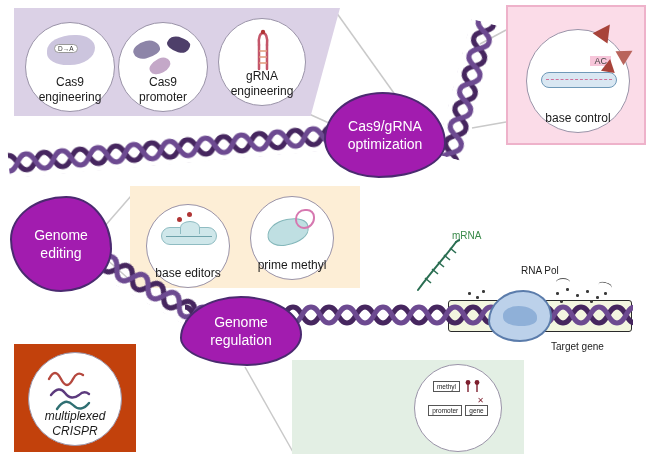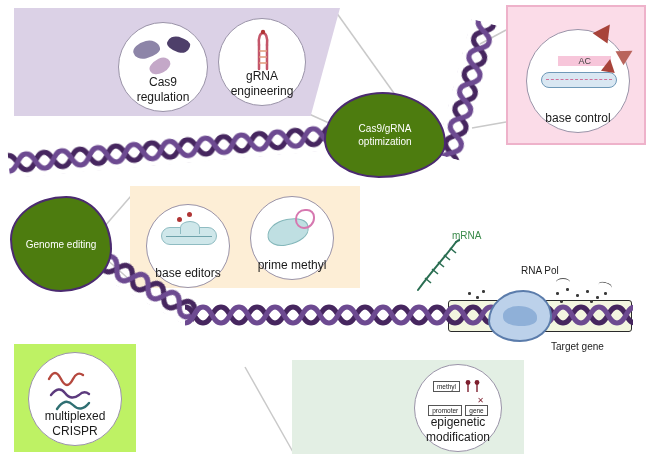--- a/index.html
+++ b/index.html
@@ -5,33 +5,33 @@
   * { margin:0; padding:0; box-sizing:border-box; }
   html,body { background:#ffffff; font-family:"Liberation Sans", sans-serif; }
   .canvas { position:relative; width:650px; height:458px; background:#ffffff; overflow:hidden; }
 
   
   .panel { position:absolute; z-index:1; }
   .panel-opt   { left:14px;  top:8px;   width:326px; height:108px; background:#dbd1e6;
                  clip-path:polygon(0 0, 100% 0, 91% 100%, 0 100%); }
   .panel-risk  { left:506px; top:5px;   width:140px; height:140px; background:#fbdce8; border:2px solid #eeb2ca; }
   .panel-edit  { left:130px; top:186px; width:230px; height:102px; background:#fdeed6; }
-  .panel-multi { left:14px;  top:344px; width:122px; height:108px; background:#bef264; }
+  .panel-multi { left:14px;  top:344px; width:122px; height:108px; background:#c2410c;font-style:italic; }
   .panel-reg   { left:292px; top:360px; width:232px; height:94px;  background:#e3efe4; }
 
   
   .circle { position:absolute; background:#ffffff; border:1.5px solid #9a93a8; border-radius:50%;
             display:flex; flex-direction:column; align-items:center; justify-content:flex-end;
             text-align:center; z-index:2; }
   .clabel { font-size:12px; color:#1a1a1a; line-height:1.2; margin-bottom:7px; width:84%; }
 
   
-  .blob { position:absolute; background:#4d7c0f; border:2.5px solid #4b2a70; display:flex;
+  .blob { position:absolute; background:#a21caf; border:2.5px solid #4b2a70; display:flex;
           align-items:center; justify-content:center; text-align:center; color:#ffffff;
-          font-size:10px; line-height:1.3; z-index:3; padding:0 12px; }
+          font-size:14px; line-height:1.3; z-index:3; padding:0 12px; }
   .blob-opt  { left:324px; top:92px;  width:122px; height:86px; border-radius:48% 52% 55% 45% / 55% 60% 40% 45%; }
   .blob-edit { left:10px;  top:196px; width:102px; height:96px; border-radius:55% 45% 50% 50% / 45% 55% 45% 55%; }
   .blob-reg  { left:180px; top:296px; width:122px; height:70px; border-radius:50% 50% 45% 55% / 60% 55% 45% 40%; }
 
   
   .helix { position:absolute; z-index:2; }
   .helix svg { display:block; }
 
   
   .connectors { position:absolute; left:0; top:0; z-index:1; pointer-events:none; }
@@ -56,21 +56,21 @@
   .rdot { position:absolute; width:5px; height:5px; background:#b03535; border-radius:50%; }
 
   .peblob { position:absolute; top:22px; left:16px; width:42px; height:26px; background:#bfdfe2;
             border:1px solid #84b7ba; border-radius:55% 45% 60% 40%/60% 40% 55% 45%; transform:rotate(-10deg); }
   .pering { position:absolute; top:12px; left:44px; width:20px; height:20px; border:2px solid #d678b0;
             border-radius:50% 40% 55% 45%; }
 
   .riskpill { position:absolute; top:42px; left:14px; width:76px; height:16px; background:#d9e7f2;
               border:1.5px solid #6f99b8; border-radius:8px; }
   .riskpill::after { content:""; position:absolute; left:4px; right:4px; top:6px; border-top:1.5px dashed #d06f9a; }
-  .actag { position:absolute; top:26px; right:18px; font-size:9px; color:#444; background:#f7c6da; padding:0 20px; }
+  .actag { position:absolute; top:26px; right:18px; font-size:9px; color:#444; background:#f7c6da; padding:0 4px; }
   .tri { position:absolute; width:0; height:0; z-index:3; }
   .tri1 { left:88px;  top:16px; border-left:9px solid transparent; border-right:9px solid transparent; border-bottom:17px solid #a8433a; transform:rotate(35deg); }
   .tri2 { left:110px; top:40px; border-left:8px solid transparent; border-right:8px solid transparent; border-bottom:15px solid #b9645c; transform:rotate(60deg); }
   .tri3 { left:94px;  top:52px; border-left:7px solid transparent; border-right:7px solid transparent; border-bottom:13px solid #a8433a; transform:rotate(10deg); }
 
   .trpill { position:absolute; top:30px; left:12px; width:54px; height:16px; background:#d9d3e9;
             border:1px solid #9a8fc0; border-radius:8px; }
   .trpill::after { content:""; position:absolute; left:4px; right:4px; top:7px; border-top:1.5px solid #8d7fb8; }
   .trball { position:absolute; top:32px; left:58px; width:15px; height:15px; background:#7e1f2e;
             border:1px solid #5a141f; border-radius:50%; }
@@ -108,27 +108,33 @@
     <line x1="309" y1="114" x2="340" y2="128" stroke="#c9c9c9" stroke-width="1.5"></line>
     <line x1="131" y1="196" x2="104" y2="227" stroke="#c9c9c9" stroke-width="1.5"></line>
     <line x1="131" y1="281" x2="104" y2="257" stroke="#c9c9c9" stroke-width="1.5"></line>
     <line x1="245" y1="367" x2="293" y2="452" stroke="#c9c9c9" stroke-width="1.5"></line>
     <line x1="308" y1="368" x2="299" y2="452" stroke="#c9c9c9" stroke-width="1.5"></line>
     <line x1="480" y1="44" x2="506" y2="30" stroke="#c9c9c9" stroke-width="1.5"></line>
     <line x1="472" y1="128" x2="506" y2="122" stroke="#c9c9c9" stroke-width="1.5"></line>
   </svg>
 
   <div class="panel panel-opt">
+    <div class="circle" style="left:11px;top:14px;width:90px;height:90px">
+      <div class="cas9blob">
+        <span class="datag">D→A</span>
+      </div>
+      <div class="clabel">Cas9 engineering</div>
+    </div>
     <div class="circle" style="left:104px;top:14px;width:90px;height:90px">
       <div class="orthowrap">
         <span class="ob ob1"></span>
         <span class="ob ob2"></span>
         <span class="ob ob3"></span>
       </div>
-      <div class="clabel">Cas9 regulation</div>
+      <div class="clabel">Cas9 promoter</div>
     </div>
     <div class="circle" style="left:204px;top:10px;width:88px;height:88px">
       <svg class="grnaicon" width="36" height="46">
         <path d="M14,20 C12,4 24,4 22,20" fill="none" stroke="#c4566a" stroke-width="2.5" stroke-linecap="round"></path>
         <line x1="14" y1="20" x2="14" y2="44" stroke="#c4566a" stroke-width="2.5" stroke-linecap="round"></line>
         <line x1="22" y1="20" x2="22" y2="44" stroke="#c4566a" stroke-width="2.5" stroke-linecap="round"></line>
         <line x1="14" y1="26" x2="22" y2="26" stroke="#e09a7a" stroke-width="1.6"></line>
         <line x1="14" y1="32" x2="22" y2="32" stroke="#e09a7a" stroke-width="1.6"></line>
         <line x1="14" y1="38" x2="22" y2="38" stroke="#e09a7a" stroke-width="1.6"></line>
         <circle cx="18" cy="7" r="2.2" fill="#b03535"></circle>
@@ -184,21 +190,20 @@
             <line x1="14" y1="13" x2="14" y2="5" stroke="#7e1f2e" stroke-width="1.4"></line>
             <circle cx="14" cy="3.5" r="2.4" fill="#7e1f2e"></circle>
           </svg>
         </div>
         <div class="epirow epirow2">
           <span class="xmark">✕</span>
           <span class="ebox">promoter</span>
           <span class="ebox">gene</span>
         </div>
       </div>
-      <div class="clabel">epigenetic modification</div>
     </div>
   </div>
 
   <div class="helix" style="left:8px;top:136px;width:330px;height:28px;transform:rotate(-5deg)">
     <svg width="100%" height="100%" preserveAspectRatio="none">
       <defs>
         <pattern id="helixpat" width="36" height="26" patternUnits="userSpaceOnUse">
           <path d="M0,5 C9,5 9,21 18,21 C27,21 27,5 36,5" fill="none" stroke="#46265f" stroke-width="5" stroke-linecap="round"></path>
           <path d="M0,21 C9,21 9,5 18,5 C27,5 27,21 36,21" fill="none" stroke="#6d4a91" stroke-width="5" stroke-linecap="round"></path>
         </pattern>
@@ -220,20 +225,23 @@
     <svg width="100%" height="100%" preserveAspectRatio="none">
         <rect width="100%" height="100%" fill="url(#helixpat)"></rect>
       </svg>
   </div>
 
   <div class="blob blob-opt">
     <span>Cas9/gRNA optimization</span>
   </div>
   <div class="blob blob-edit">
     <span>Genome editing</span>
+  </div>
+  <div class="blob blob-reg">
+    <span>Genome regulation</span>
   </div>
 
   <div class="genebar"></div>
   <div class="rnapol">
     <div class="rnapol-inner"></div>
   </div>
   <svg class="mrna-svg" width="48" height="58">
     <path d="M44,4 C34,18 22,30 6,52" fill="none" stroke="#2a6e52" stroke-width="2" stroke-linecap="round"></path>
     <path d="M44,4 q5,-4 9,-1" fill="none" stroke="#2a6e52" stroke-width="2" stroke-linecap="round"></path>
     <line x1="38" y1="10" x2="44" y2="15" stroke="#2a6e52" stroke-width="1.6"></line>

